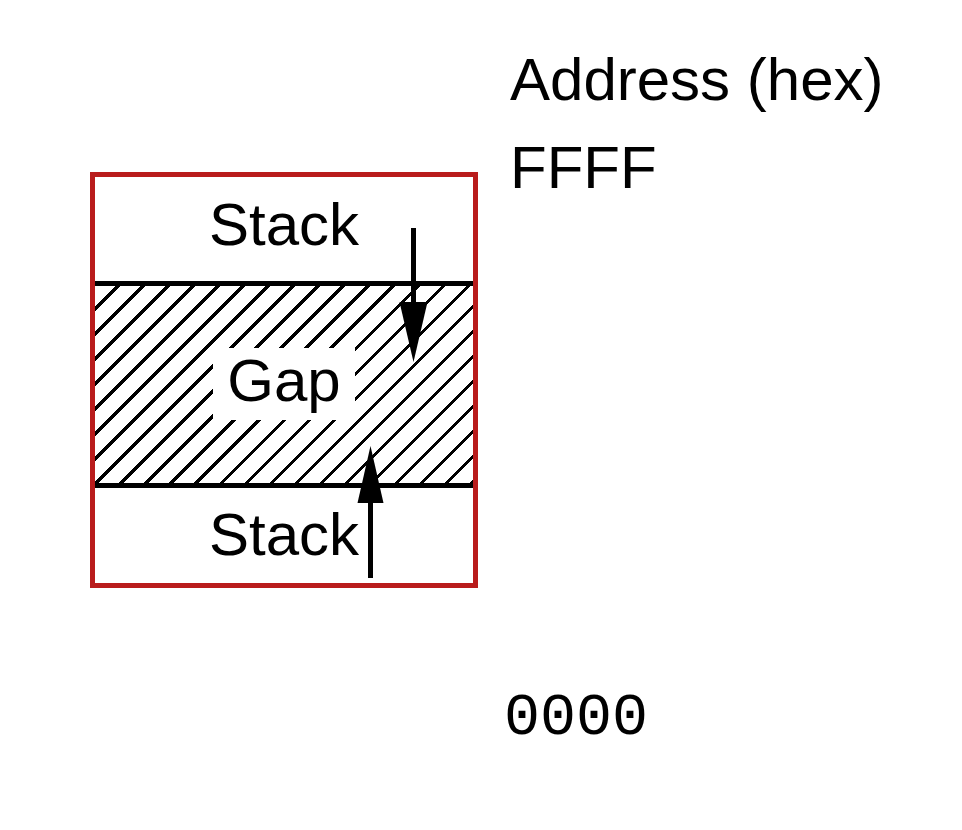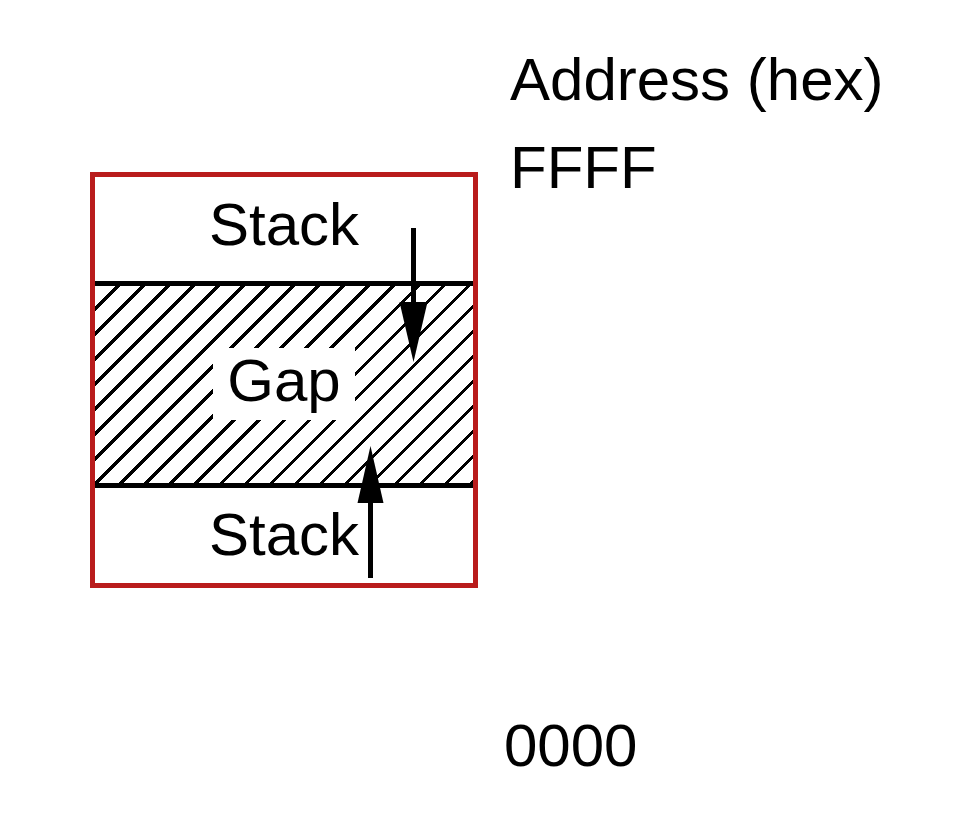--- a/index.html
+++ b/index.html
@@ -59,21 +59,21 @@
   }
   .addr-label {
     position: absolute;
     font-size: 60px;
     line-height: 1;
     white-space: nowrap;
     text-align: right;
   }
   .addr-title  { left: 510px; top: 50px; }
   .addr-top    { left: 510px; top: 138px; }
-  .addr-bottom { left: 504px; top: 716px; }
+  .addr-bottom { left: 504px; top: 688px; font-family: Liberation Mono, monospace; }
   .arrow-overlay {
     position: absolute;
     left: 0;
     top: 0;
     width: 962px;
     height: 830px;
     pointer-events: none;
   }
   .arrow-overlay line    { stroke: #000000; stroke-width: 5; }
   .arrow-overlay polygon { fill: #000000; }

